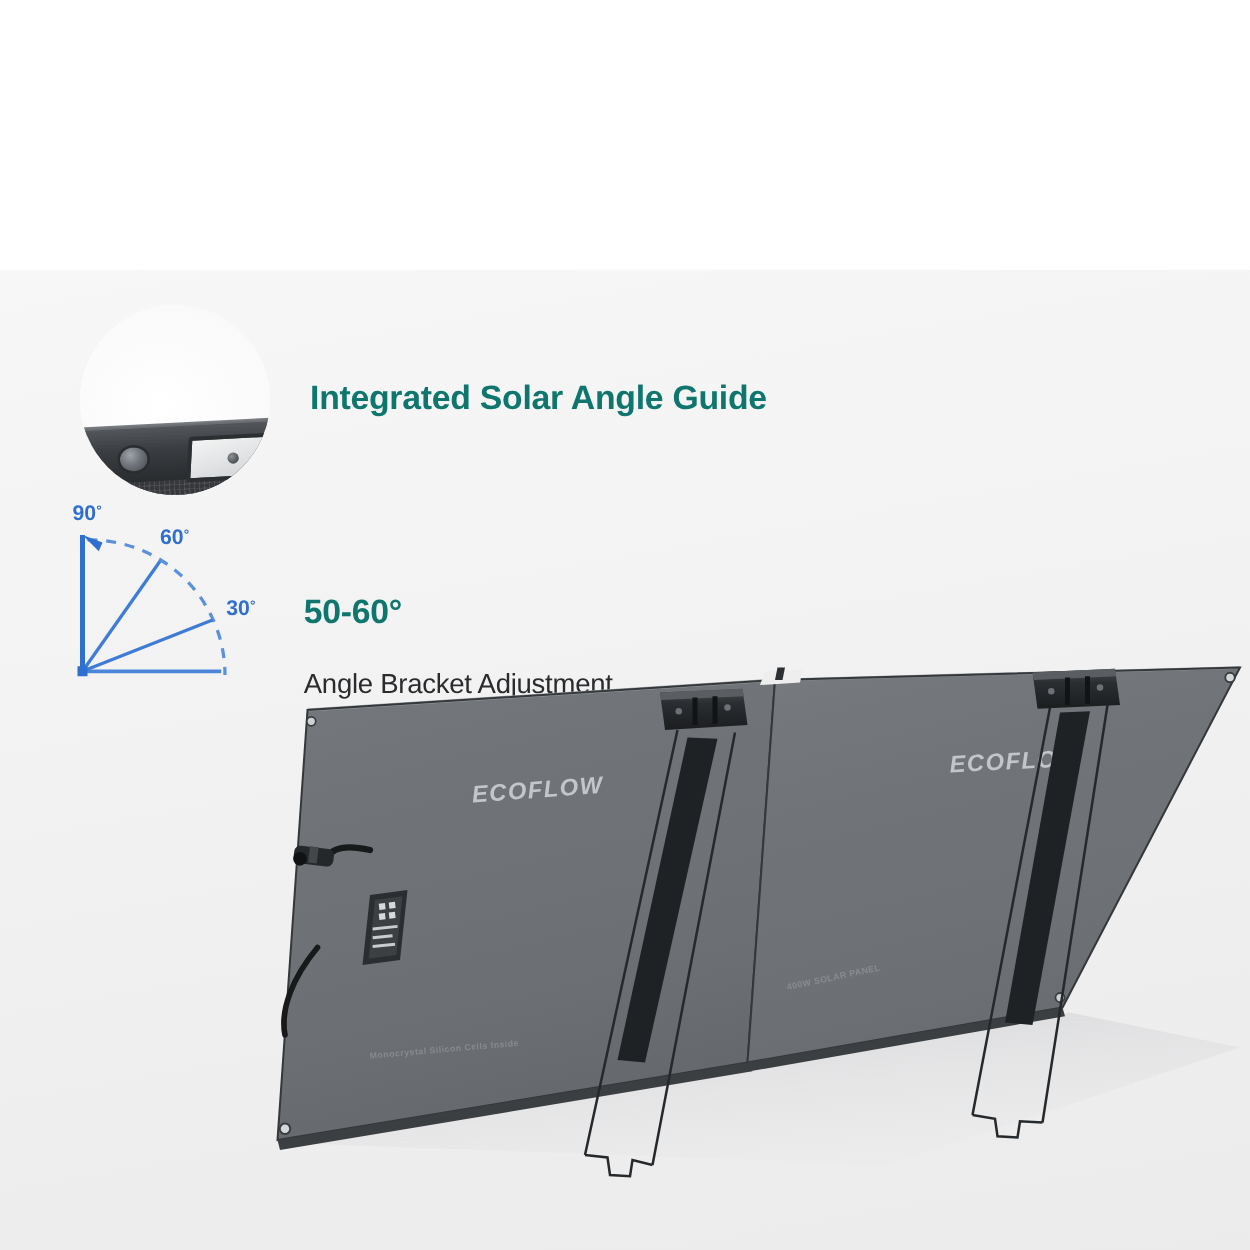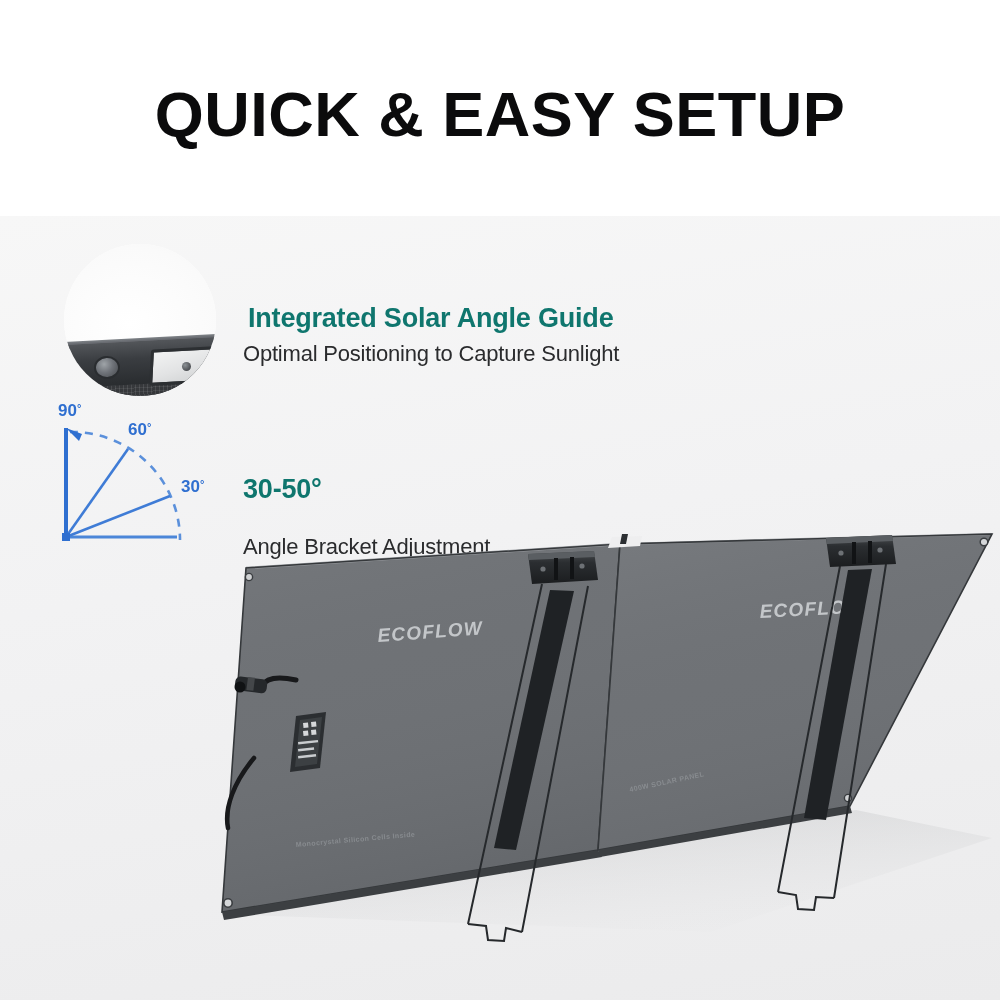--- a/index.html
+++ b/index.html
@@ -153,39 +153,35 @@
     fill: #9fa3a7;
     opacity: .55;
     letter-spacing: .4px;
   }
 </style>
 </head>
 <body>
 
 <div id="page">
 
-  <div id="header-band">
-    <div id="page-title">QUICK &amp; EASY SETUP</div>
-  </div>
 
   <div id="body-band">
   </div>
 
   <div id="inset-circle">
     <div class="sky"></div>
     <div class="bezel-lip"></div>
     <div class="bezel"></div>
     <div class="cells"></div>
     <div class="angle-window"></div>
     <div class="angle-marker"></div>
     <div class="round-button"></div>
   </div>
 
   <div class="feature-title" id="feature1-title">Integrated Solar Angle Guide</div>
-  <div class="feature-sub" id="feature1-sub">Optimal Positioning to Capture Sunlight</div>
 
   <div id="angle-diagram">
     <svg width="192" height="162" viewBox="0 0 192 162">
 
       <line x1="24" y1="36" x2="24" y2="145" stroke="#2f6fd0" stroke-width="4"></line>
 
       <line x1="22" y1="145" x2="135" y2="145" stroke="#4b86d8" stroke-width="3"></line>
 
       <path d="M 28 40 A 108 108 0 0 1 138 148" fill="none" stroke="#5b90db" stroke-width="2.6" stroke-dasharray="8 7"></path>
 
@@ -202,21 +198,21 @@
       </text>
       <text class="ang-label" x="86" y="43">
         <tspan>60</tspan><tspan class="ang-deg" dy="-4">°</tspan>
       </text>
       <text class="ang-label" x="139" y="100">
         <tspan>30</tspan><tspan class="ang-deg" dy="-4">°</tspan>
       </text>
     </svg>
   </div>
 
-  <div class="feature-title" id="feature2-title">30-50°</div>
+  <div class="feature-title" id="feature2-title">50-60°</div>
   <div class="feature-sub" id="feature2-sub">Angle Bracket Adjustment</div>
 
   <div id="panel-assembly">
     <svg width="850" height="440" viewBox="0 0 850 440">
       <defs>
 
         <pattern id="heather" width="6" height="6" patternUnits="userSpaceOnUse">
           <rect width="6" height="6" fill="#6e7175"></rect>
           <rect x="0" y="0" width="3" height="1" fill="#7b7e82"></rect>
           <rect x="3" y="2" width="3" height="1" fill="#63666a"></rect>

